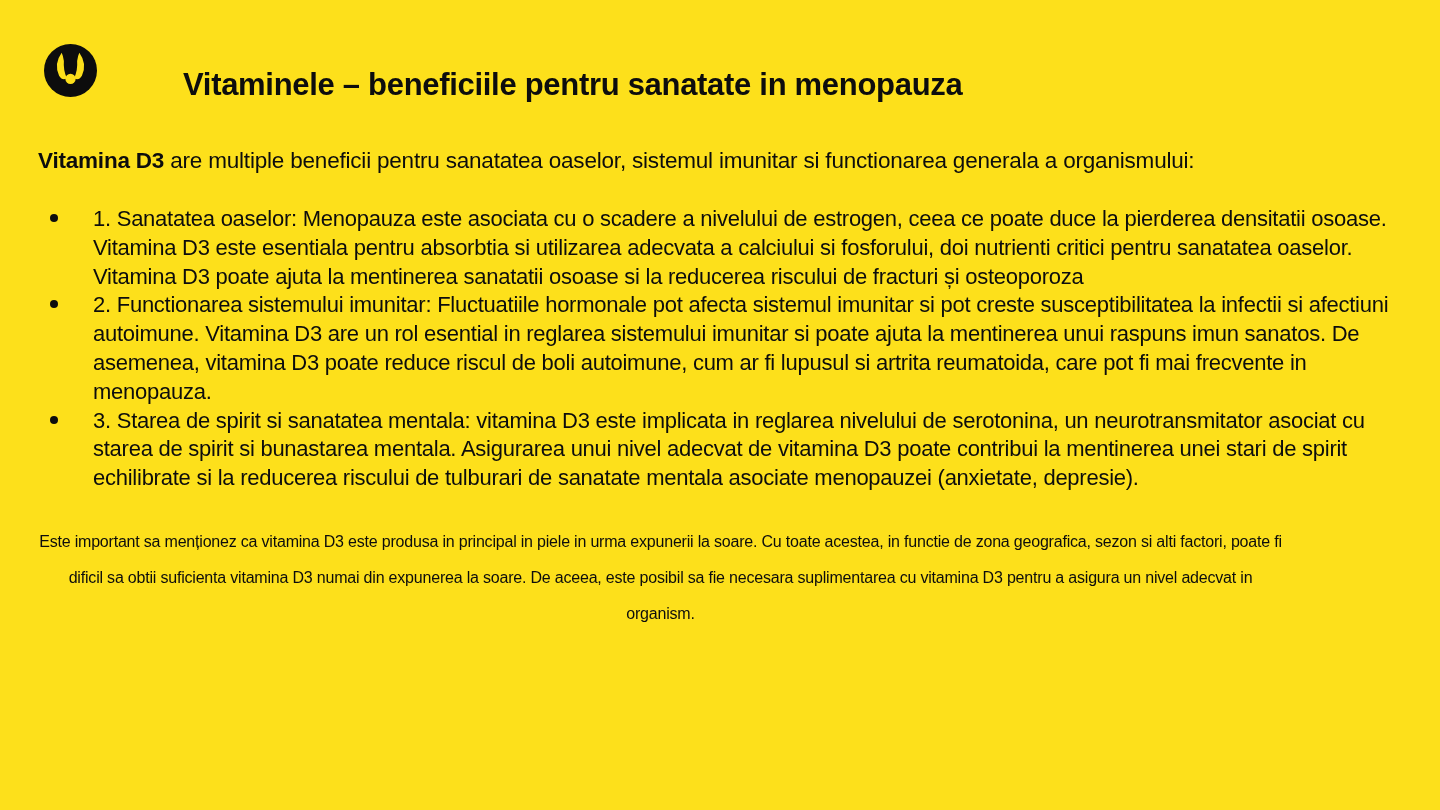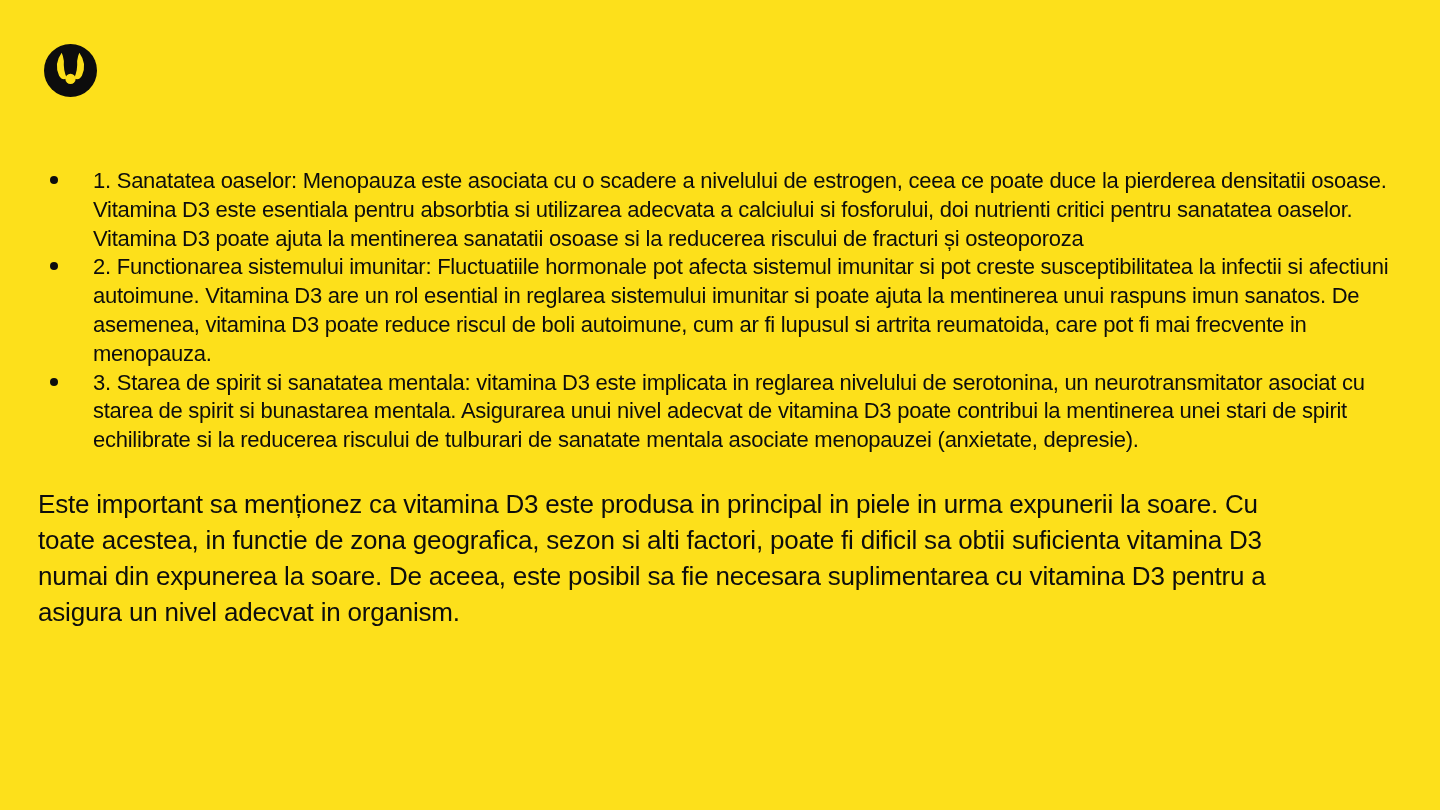--- a/index.html
+++ b/index.html
@@ -65,43 +65,46 @@
     left: 12px;
     top: 9px;
     width: 8px;
     height: 8px;
     border-radius: 50%;
     background: #0D0D0D;
   }
   .bullets b { font-weight: 400; }
   .closing {
     margin: 31px 0 0 0;
-    font-size: 26px;
+    font-size: 16px;
     line-height: 36px;
     letter-spacing: -0.2px;
     max-width: 1245px;
+    text-align: center;
   }
 </style>
 </head>
 <body style="background: rgb(253, 224, 27); color: rgb(13, 13, 13);">
 
 <div class="slide">
 
   <div class="logo">
     <svg viewBox="0 0 72 72">
       <circle cx="36" cy="36" r="36" fill="#0D0D0D"></circle>
       <path d="M24 12 Q13 27 20.5 43 Q25 50.5 31 46.5 Q26 35 27 23 Q26 16 24 12 Z" fill="#FDE01B"></path>
       <path d="M48 12 Q59 27 51.5 43 Q47 50.5 41 46.5 Q46 35 45 23 Q46 16 48 12 Z" fill="#FDE01B"></path>
       <circle cx="36" cy="47.5" r="7" fill="#FDE01B"></circle>
     </svg>
   </div>
 
+  <h1 class="title">Vitaminele – beneficiile pentru sanatate in menopauza</h1>
 
   <div class="content">
 
+    <p class="intro"><b>Vitamina D3</b><span> are multiple beneficii pentru sanatatea oaselor, sistemul imunitar si functionarea generala a organismului:</span></p>
 
     <ul class="bullets">
       <li>
         <span class="dot"></span><b>1. Sanatatea oaselor:</b><span> Menopauza este asociata cu o scadere a nivelului de estrogen, ceea ce poate duce la pierderea densitatii osoase. Vitamina D3 este esentiala pentru absorbtia si utilizarea adecvata a calciului si fosforului, doi nutrienti critici pentru sanatatea oaselor. Vitamina D3 poate ajuta la mentinerea sanatatii osoase si la reducerea riscului de fracturi și osteoporoza</span>
       </li>
       <li>
         <span class="dot"></span><b>2. Functionarea sistemului imunitar</b><span>: Fluctuatiile hormonale pot afecta sistemul imunitar si pot creste susceptibilitatea la infectii si afectiuni autoimune. Vitamina D3 are un rol esential in reglarea sistemului imunitar si poate ajuta la mentinerea unui raspuns imun sanatos. De asemenea, vitamina D3 poate reduce riscul de boli autoimune, cum ar fi lupusul si artrita reumatoida, care pot fi mai frecvente in menopauza.</span>
       </li>
       <li>
         <span class="dot"></span><b>3. Starea de spirit si sanatatea mentala</b><span>: vitamina D3 este implicata in reglarea nivelului de serotonina, un neurotransmitator asociat cu starea de spirit si bunastarea mentala. Asigurarea unui nivel adecvat de vitamina D3 poate contribui la mentinerea unei stari de spirit echilibrate si la reducerea riscului de tulburari de sanatate mentala asociate menopauzei (anxietate, depresie).</span>

